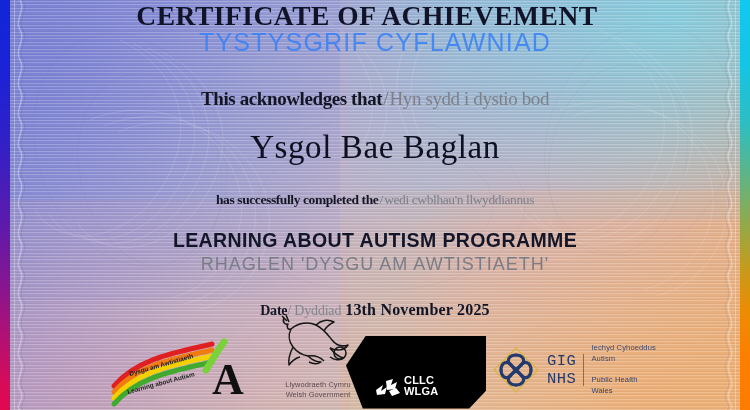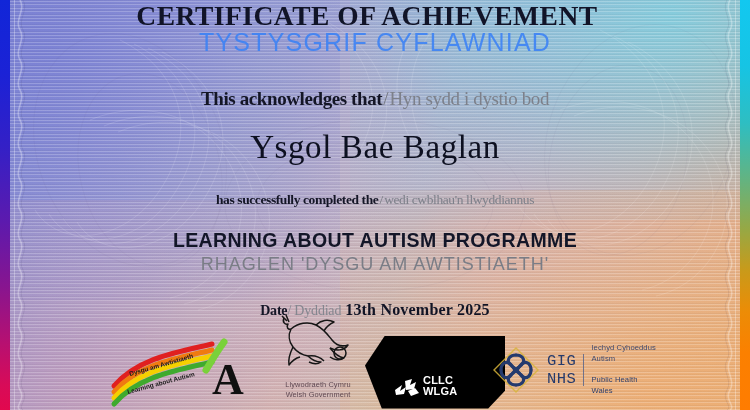--- a/index.html
+++ b/index.html
@@ -326,21 +326,21 @@
     text-align: center;
     font-family: "Liberation Sans", sans-serif;
     font-size: 7.4px;
     line-height: 1.32;
     color: #4a3440;
     letter-spacing: 0.1px;
     opacity: 0.85;
   }
 
   
-  .logo-wlga { left: 351px; bottom: 0px; width: 140px; height: 74px; }
+  .logo-wlga { left: 332px; bottom: 0px; width: 140px; height: 74px; }
   .wlga-poly {
     position: absolute;
     inset: 0;
     background: #000000;
     clip-path: polygon(14% 0%, 100% 0%, 100% 74%, 88% 98%, 12% 98%, 0% 40%);
   }
   .wlga-text {
     position: absolute;
     left: 58px; bottom: 12px;
     font-family: "Liberation Sans", sans-serif;

